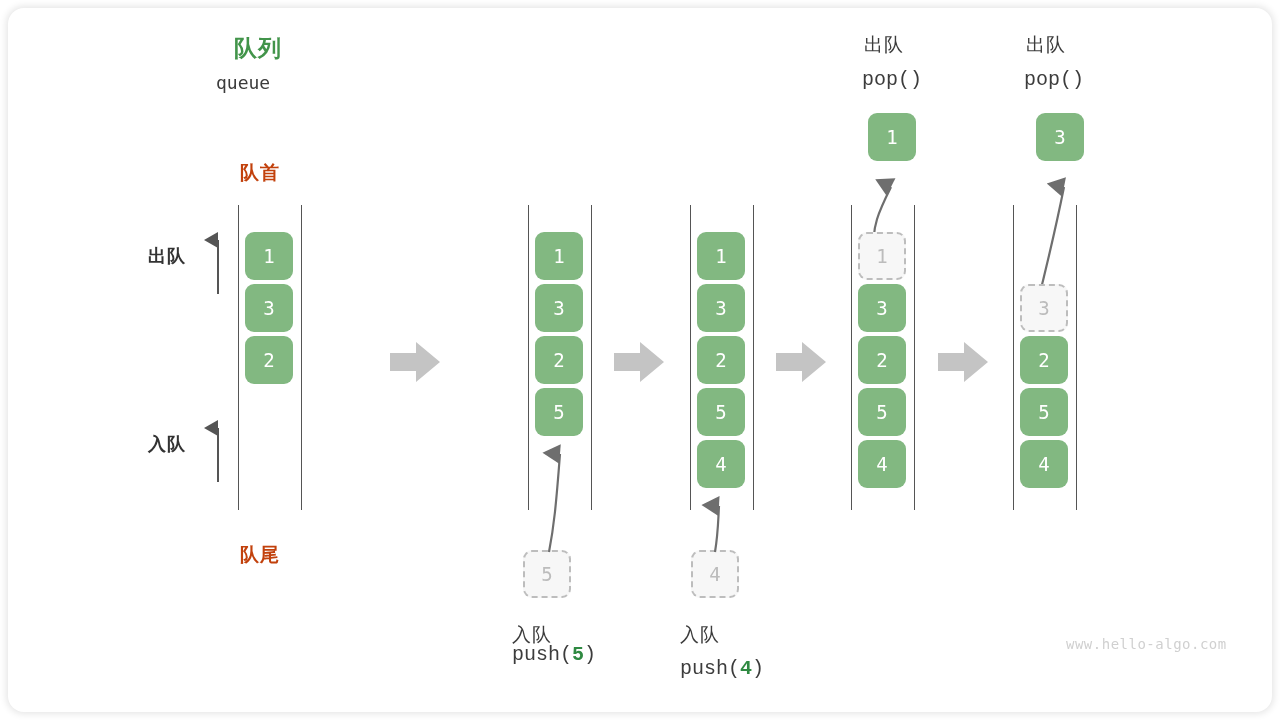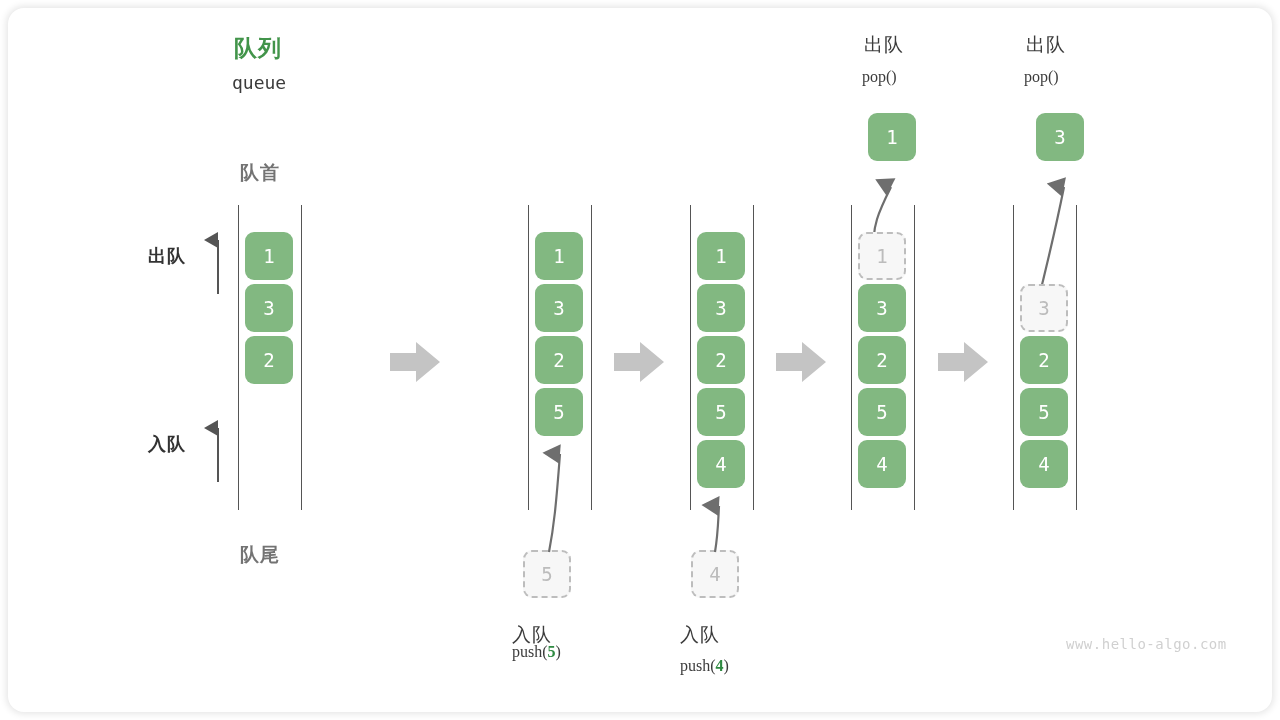--- a/index.html
+++ b/index.html
@@ -53,37 +53,37 @@
     letter-spacing: 1px;
   }
   .title-en {
     font-family: "DejaVu Sans Mono", "Liberation Mono", monospace;
     font-size: 18px;
     color: #3c3c3c;
   }
   .edge-label {
     font-size: 19px;
     font-weight: bold;
-    color: #737373;
+    color: #c2410c;
     letter-spacing: 1px;
   }
   .side-label {
     font-size: 18px;
     font-weight: bold;
     color: #333333;
     letter-spacing: 1px;
   }
   .op-cn {
     font-size: 19px;
     color: #3c3c3c;
     letter-spacing: 1px;
   }
   .op-code {
-    font-family: Liberation Serif, serif;
-    font-size: 16px;
+    font-family: Liberation Mono, monospace;
+    font-size: 20px;
     color: #3c3c3c;
   }
   .op-code .argv {
     color: #2f8a42;
     font-weight: bold;
   }
   .watermark {
     font-family: "DejaVu Sans Mono", "Liberation Mono", monospace;
     font-size: 14px;
     color: #d0d0d0;
@@ -130,21 +130,21 @@
 </style>
 </head>
 <body>
 
 <div id="canvas">
   <div class="card-frame"></div>
 
   <div class="stage">
 
     <div class="txt title-cn" style="left:234px; top:33px;">队列</div>
-    <div class="txt title-en" style="left:232px; top:72px;">queue</div>
+    <div class="txt title-en" style="left:216px; top:72px;">queue</div>
 
     <div class="txt edge-label" style="left:240px; top:160px;">队首</div>
     <div class="txt edge-label" style="left:240px; top:542px;">队尾</div>
 
     <div class="txt side-label" style="left:148px; top:244px;">出队</div>
     <svg style="position:absolute; left:206px; top:230px;" width="24" height="66">
       <defs>
         <marker id="mk-up" markerWidth="8" markerHeight="8" refX="4" refY="7" orient="auto">
           <path d="M0,7 L4,0 L8,7 Z" fill="#555555"></path>
         </marker>

